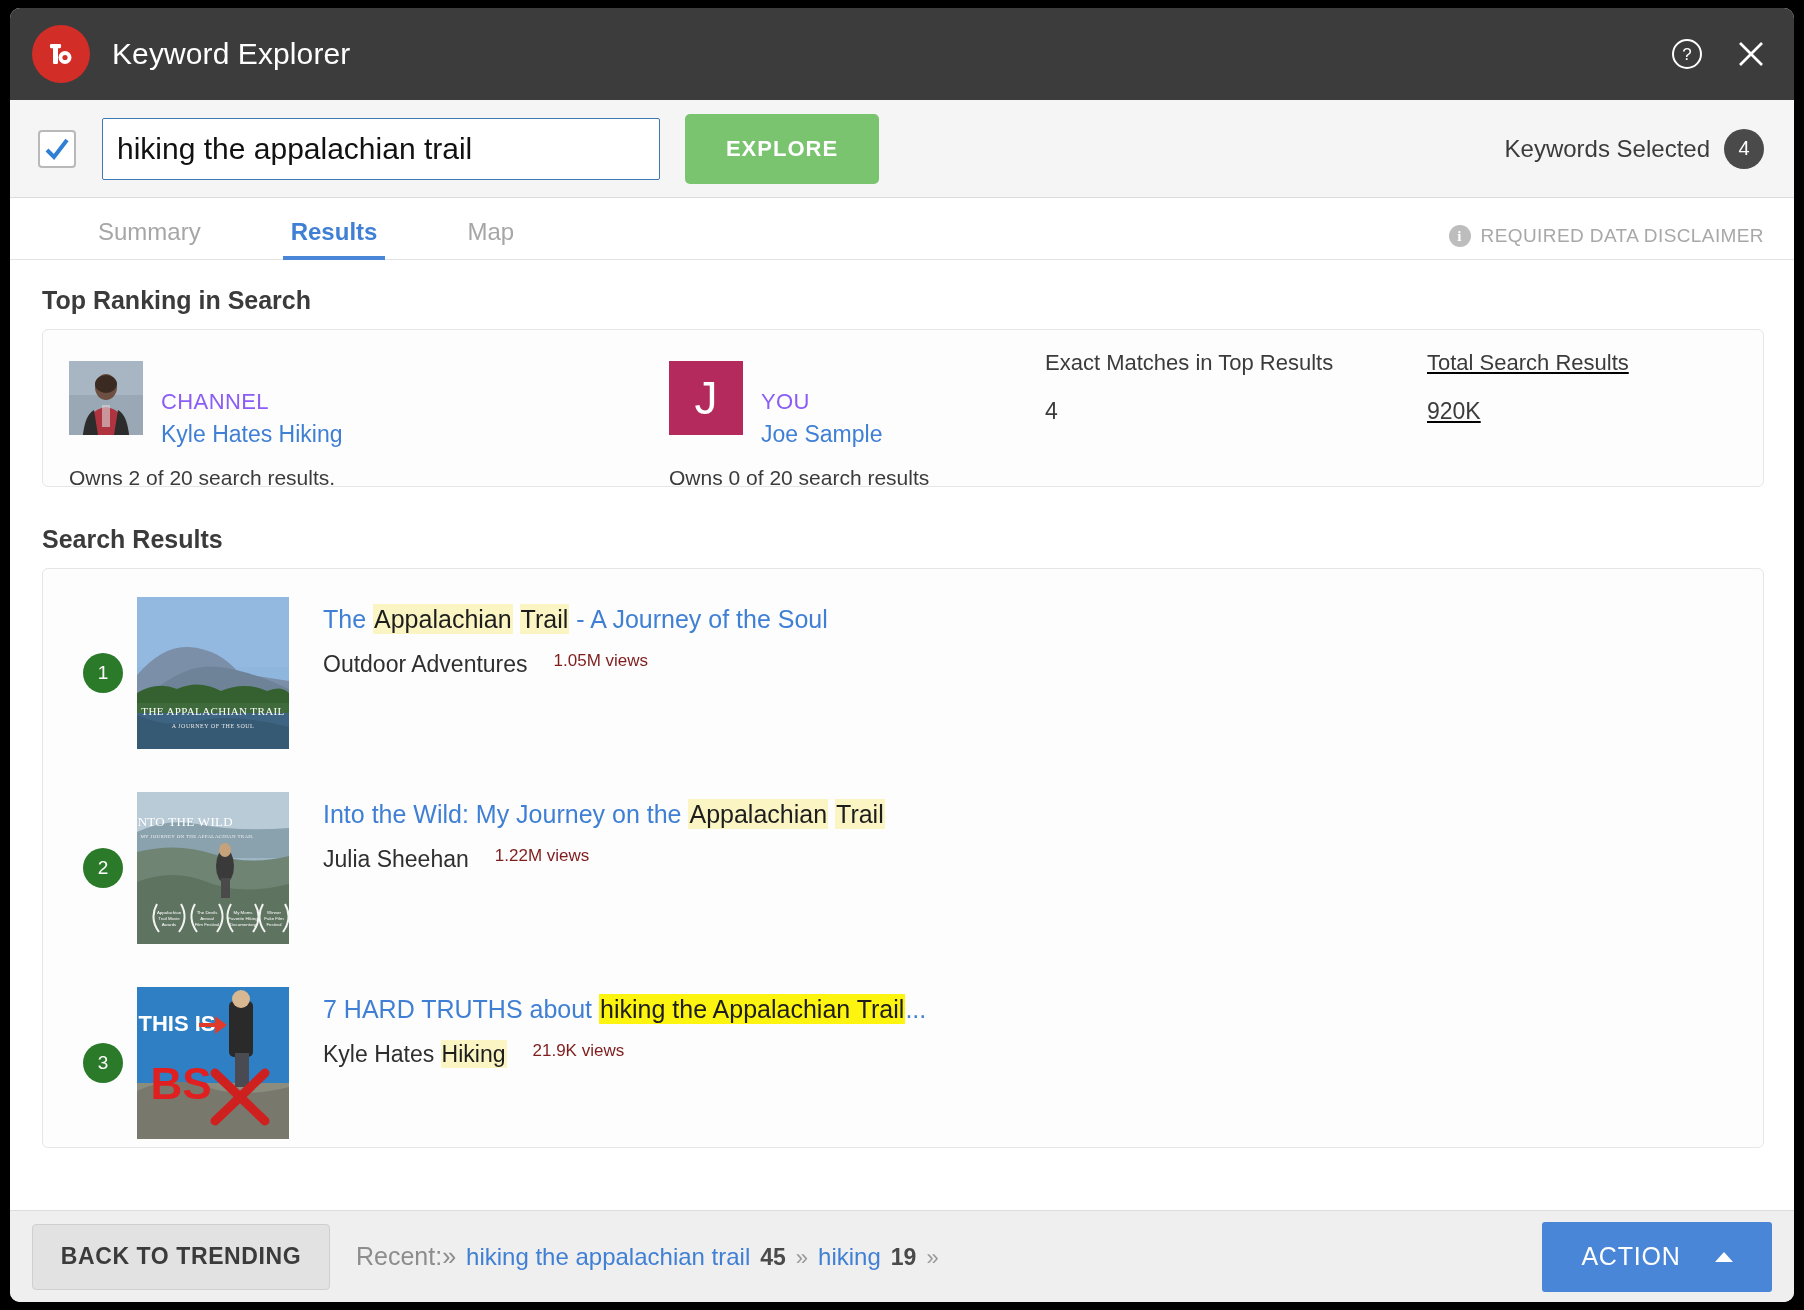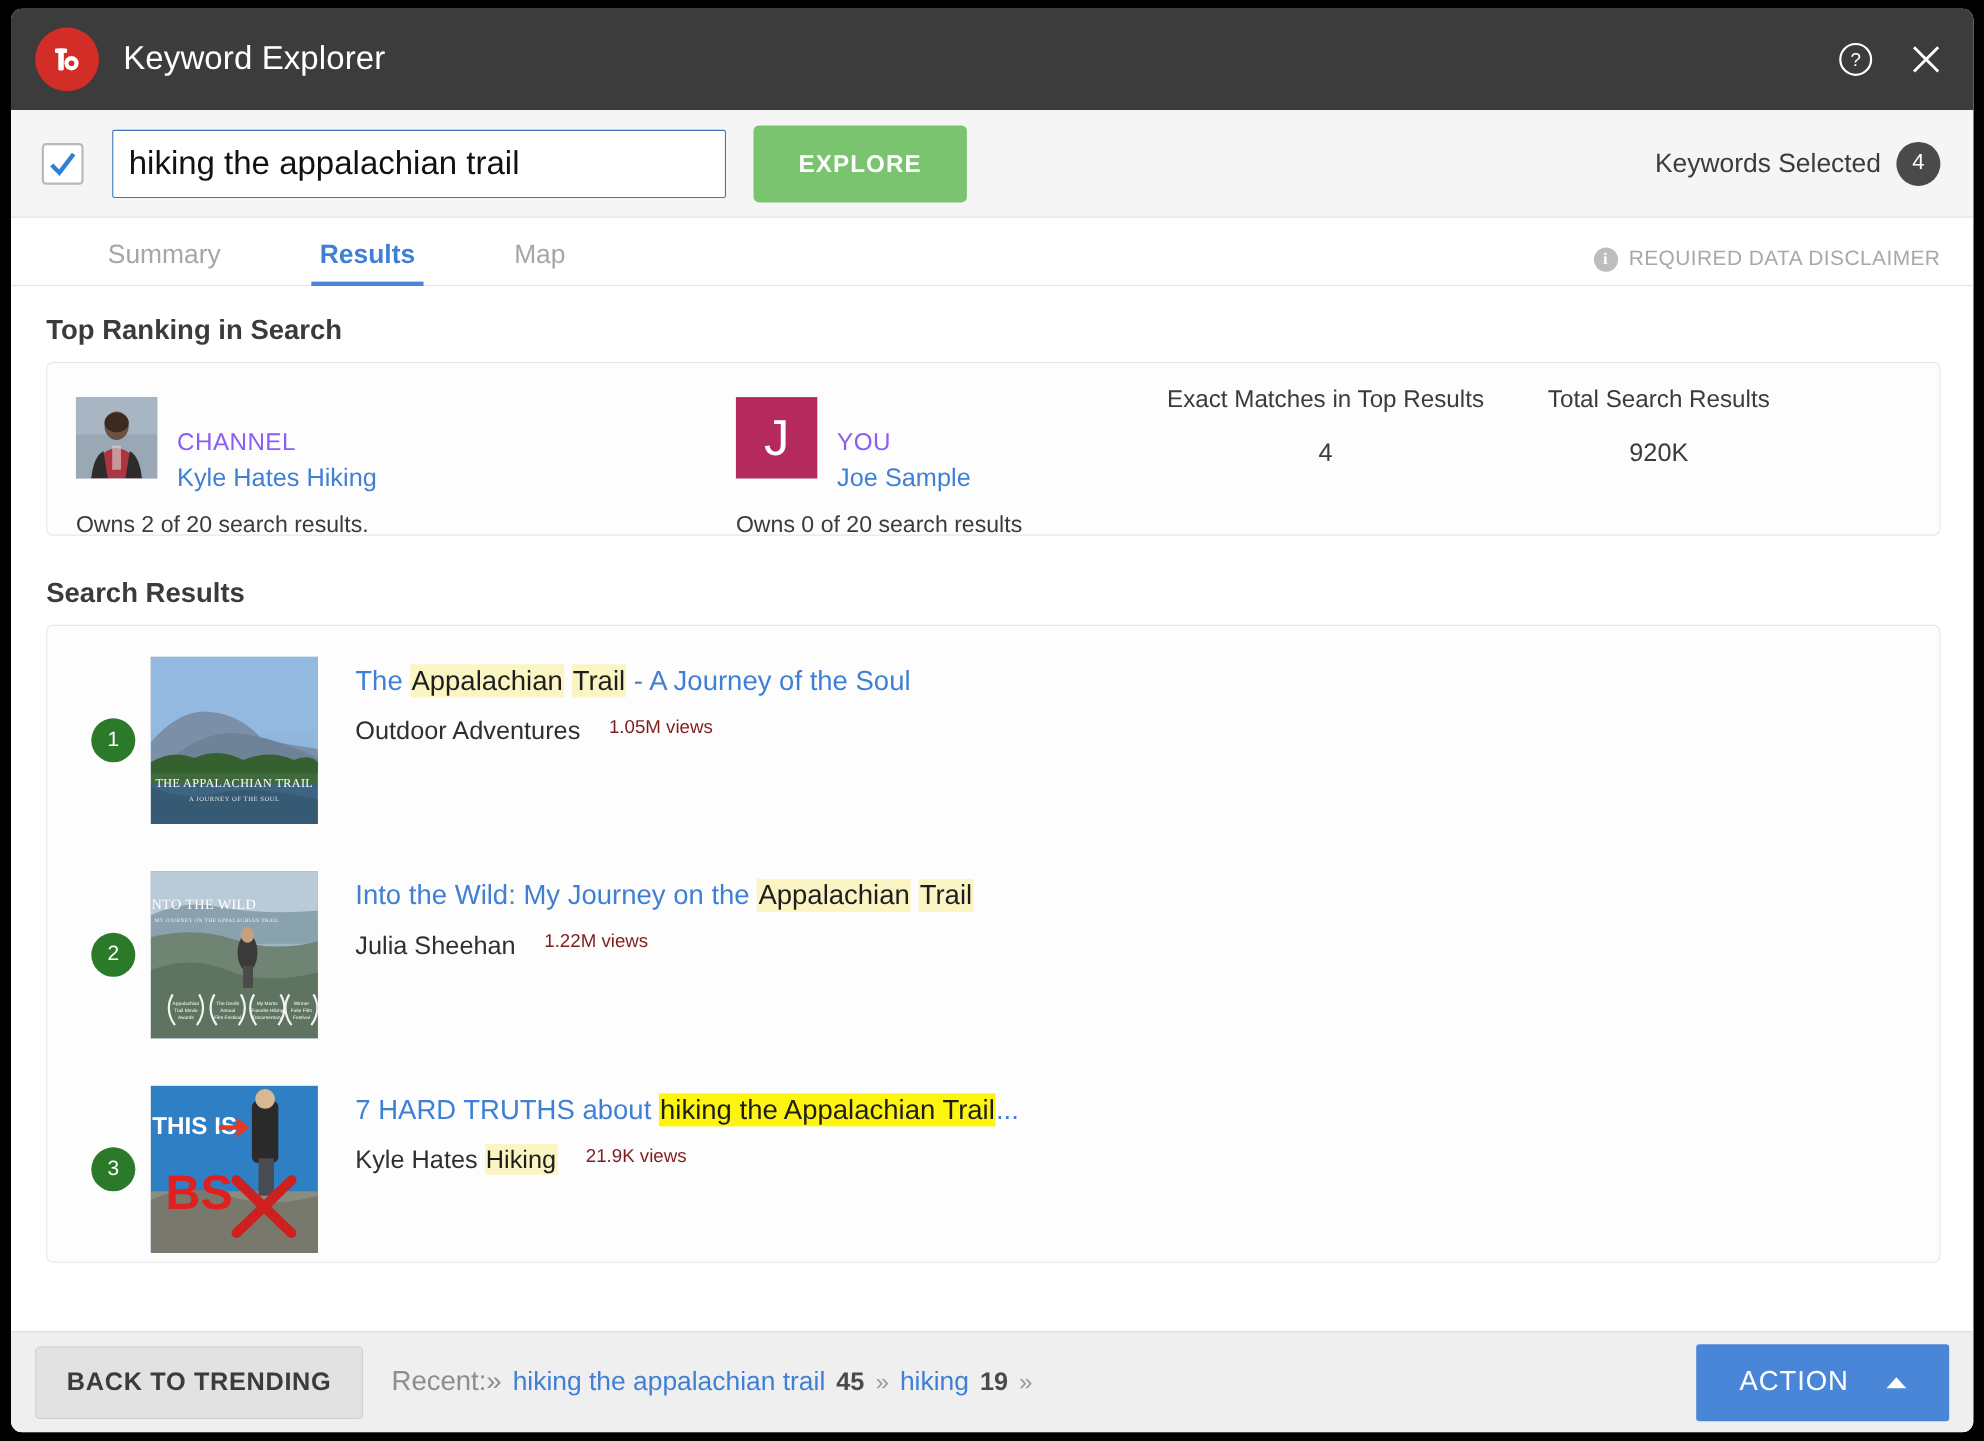--- a/index.html
+++ b/index.html
@@ -197,21 +197,21 @@
     color: #fff;
     font-size: 46px;
   }
   .owner-meta { display: flex; flex-direction: column; gap: 6px; }
   .owner-role { font-size: 22px; color: #8b5cf6; letter-spacing: .4px; margin-top: 41px; }
   .owner-name { font-size: 23px; color: #3f7fd4; cursor: pointer; }
   .owner-sub { font-size: 21px; color: #3b3b3b; margin-top: 18px; }
   .stat-col {
     position: absolute;
     top: 20px;
-    text-align: center;
+    text-align: left;
   }
   .stat-label { font-size: 22px; color: #3b3b3b; }
   .stat-value { font-size: 23px; color: #3b3b3b; margin-top: 22px; }
 
   
   .results-card {
     border: 1px solid #e6e6e6;
     border-radius: 6px;
     background: #fdfdfd;
     padding: 18px 0 10px 0;
@@ -409,21 +409,21 @@
             <div class="owner-name">Joe Sample</div>
           </div>
         </div>
         <div class="owner-sub">Owns 0 of 20 search results</div>
       </div>
 
       <div class="stat-col" style="left:1002px;width:320px;">
         <div class="stat-label">Exact Matches in Top Results</div>
         <div class="stat-value">4</div>
       </div>
-      <div class="stat-col" style="left:1320px;width:290px;">
+      <div class="stat-col" style="left:1384px;width:290px;text-decoration:underline;">
         <div class="stat-label">Total Search Results</div>
         <div class="stat-value">920K</div>
       </div>
     </div>
 
     <div class="section-title" style="margin-top:38px;">Search Results</div>
 
     <div class="results-card">
 
       <div class="result-row">

